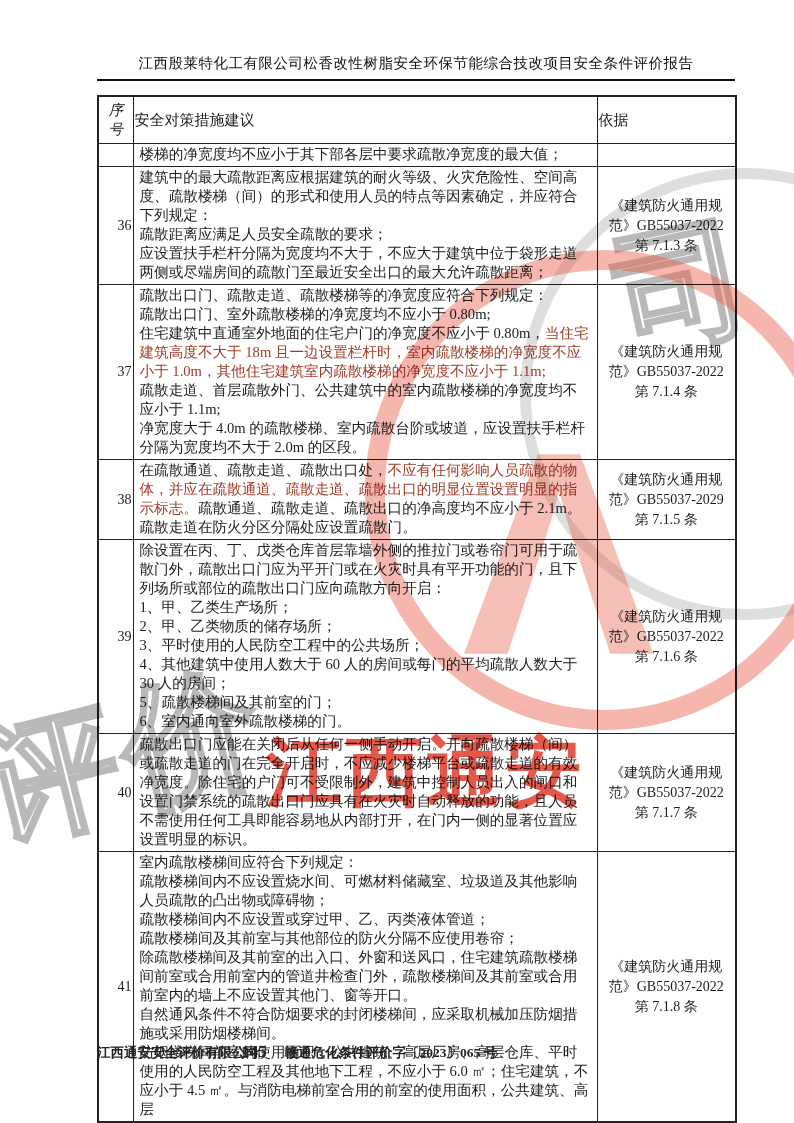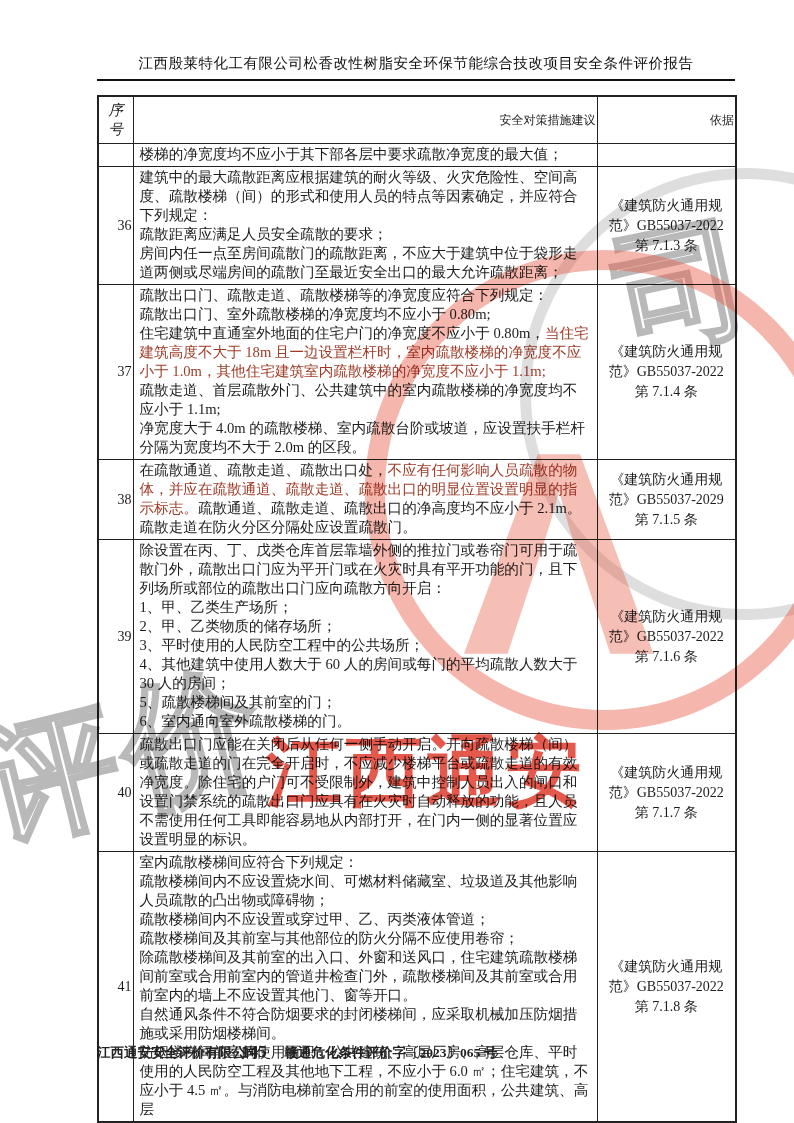--- a/index.html
+++ b/index.html
@@ -25,21 +25,21 @@
   }
   table.measures col.c-no { width:35px; }
   table.measures col.c-measure { width:464px; }
   table.measures col.c-basis { width:139px; }
   table.measures th, table.measures td {
     border:1px solid var(--border,#222);
     font-weight:normal; vertical-align:middle;
   }
   table.measures { border:2px solid var(--border,#222); }
   th.h-no { font-size:14.5px; line-height:19px; text-align:center; padding:3px 6px;font-style:italic; }
-  th.h-measure, th.h-basis { font-size:12px; text-align:right; height:44px; }
+  th.h-measure, th.h-basis { font-size:15px; text-align:left; height:44px; }
   td.col-no { text-align:right; font-size:14px; font-family:"Liberation Serif",serif; }
   td.col-measure { padding:1px 5px 2px 6px; font-size:14.6px; line-height:19px; text-align:left; vertical-align:top; }
   td.col-basis { text-align:center; font-size:14px; line-height:20px; padding:2px 5px; }
   .seg { white-space:pre-wrap; color:#1c1c1c; }
   .seg.red { color:var(--red-text,#9e3a26); }
   
   .footer {
     position:absolute; left:97px; top:1042px; width:758px;
     display:flex; align-items:baseline; 
     font-size:13.5px; color:#222;font-weight:bold;
@@ -109,21 +109,21 @@
     <tbody id="measures-tbody">
         <tr>
           <td class="col-no"></td>
           <td class="col-measure"><span class="seg">楼梯的净宽度均不应小于其下部各层中要求疏散净宽度的最大值；</span></td>
           <td class="col-basis"></td>
         </tr>
         <tr>
           <td class="col-no">36</td>
           <td class="col-measure"><span class="seg">建筑中的最大疏散距离应根据建筑的耐火等级、火灾危险性、空间高度、疏散楼梯（间）的形式和使用人员的特点等因素确定，并应符合下列规定：
 疏散距离应满足人员安全疏散的要求；
-房间内任一点至房间疏散门的疏散距离，不应大于建筑中位于袋形走道两侧或尽端房间的疏散门至最近安全出口的最大允许疏散距离；</span></td>
+应设置扶手栏杆分隔为宽度均不大于，不应大于建筑中位于袋形走道两侧或尽端房间的疏散门至最近安全出口的最大允许疏散距离；</span></td>
           <td class="col-basis">《建筑防火通用规范》GB55037-2022 第 7.1.3 条</td>
         </tr>
         <tr>
           <td class="col-no">37</td>
           <td class="col-measure"><span class="seg">疏散出口门、疏散走道、疏散楼梯等的净宽度应符合下列规定：
 疏散出口门、室外疏散楼梯的净宽度均不应小于 0.80m;
 住宅建筑中直通室外地面的住宅户门的净宽度不应小于 0.80m，</span><span class="seg red">当住宅建筑高度不大于 18m 且一边设置栏杆时，室内疏散楼梯的净宽度不应小于 1.0m，其他住宅建筑室内疏散楼梯的净宽度不应小于 1.1m;</span><span class="seg">
 疏散走道、首层疏散外门、公共建筑中的室内疏散楼梯的净宽度均不应小于 1.1m;
 净宽度大于 4.0m 的疏散楼梯、室内疏散台阶或坡道，应设置扶手栏杆分隔为宽度均不大于 2.0m 的区段。</span></td>
           <td class="col-basis">《建筑防火通用规范》GB55037-2022 第 7.1.4 条</td>

